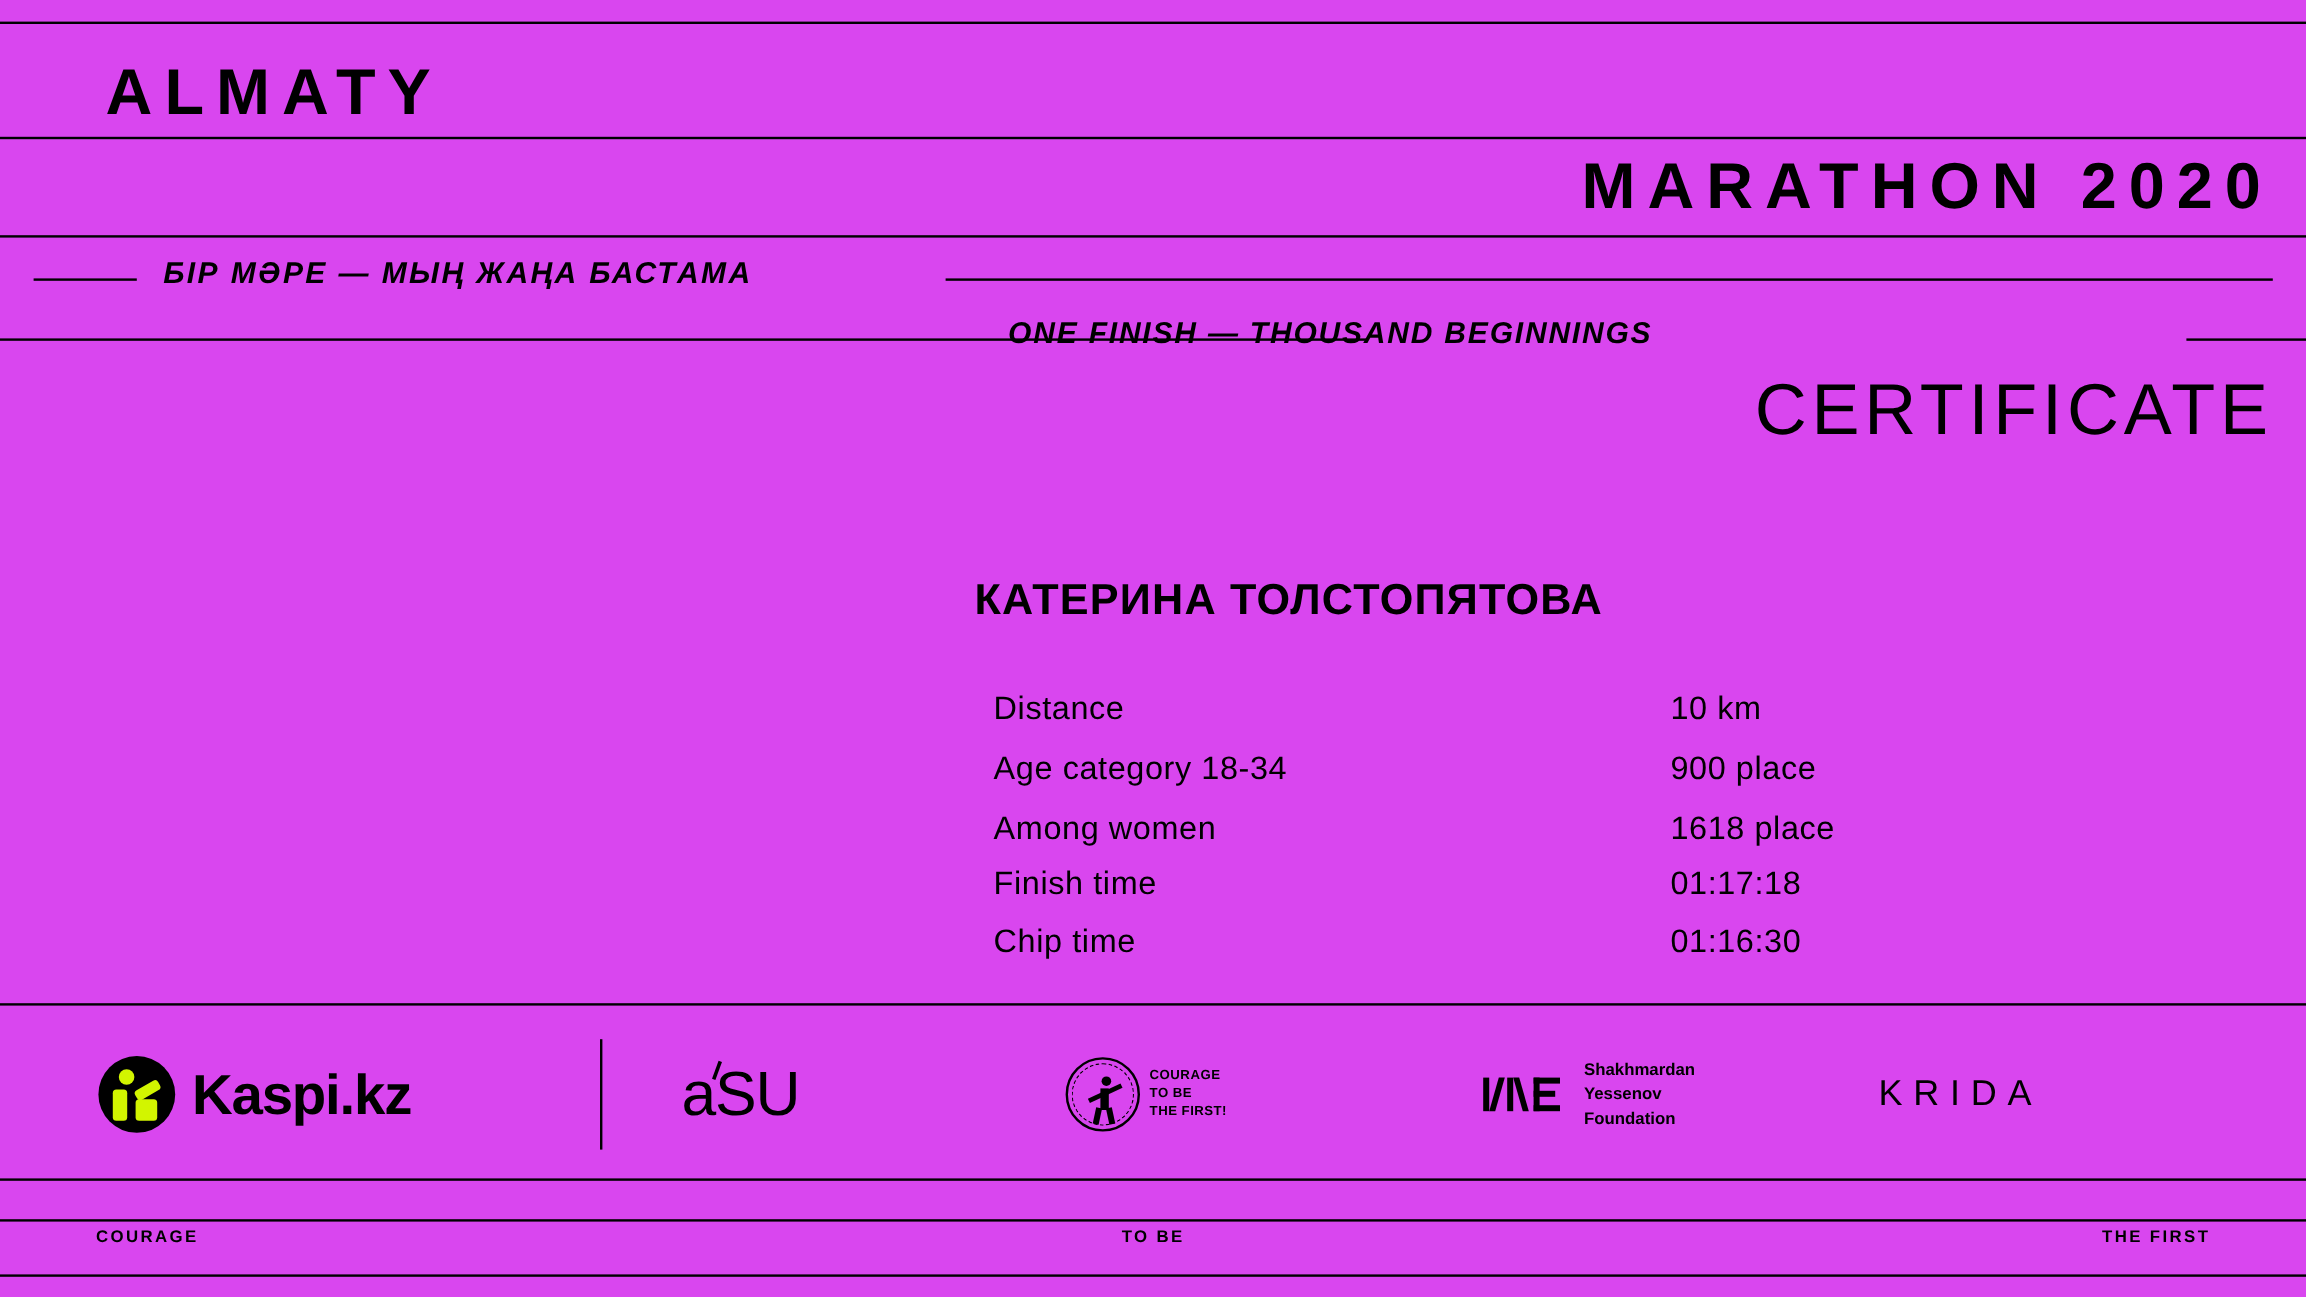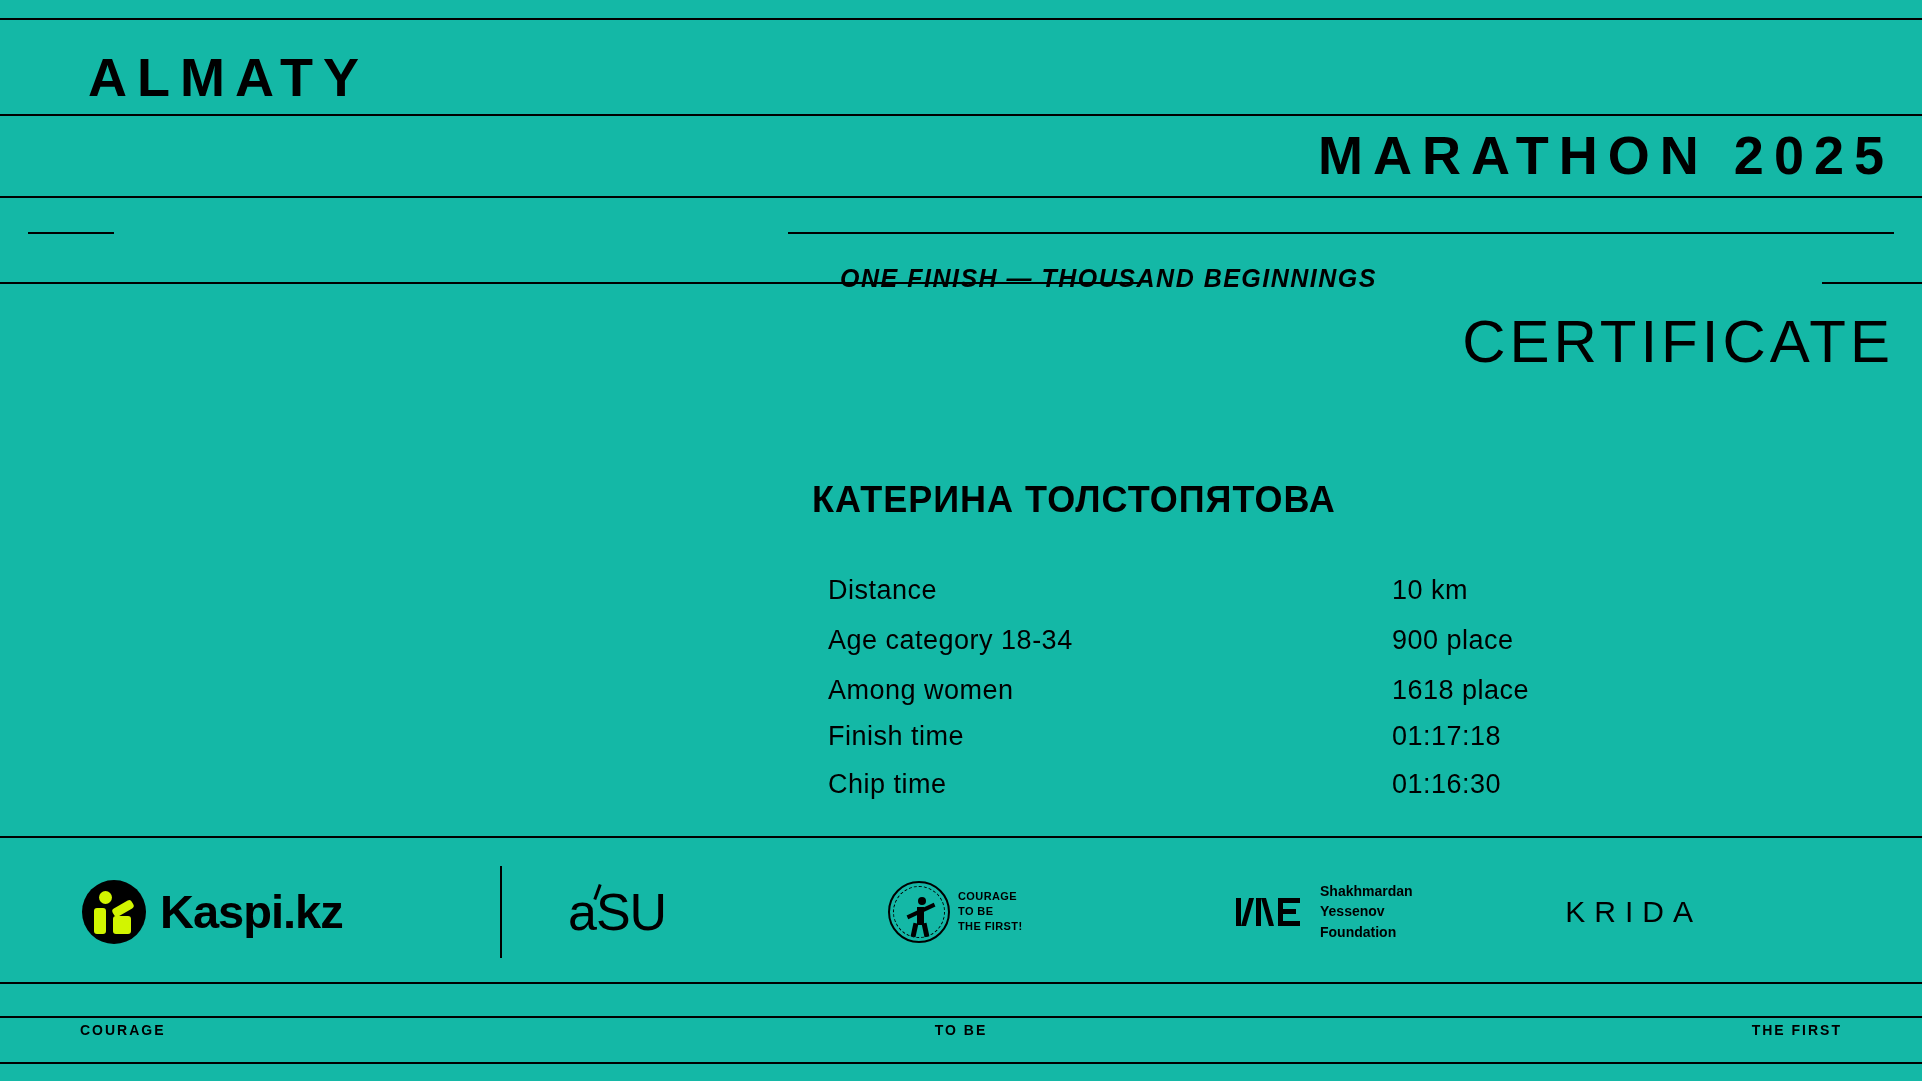--- a/index.html
+++ b/index.html
@@ -7,21 +7,21 @@
     width: 1922px;
     height: 1081px;
     overflow: hidden;
     background: #d2f500;
     font-family: "Liberation Sans", sans-serif;
   }
   .cert {
     position: relative;
     width: 1922px;
     height: 1081px;
-    background: #14b8a6;
+    background: #d946ef;
     color: #000;
   }
   
   .hr {
     position: absolute;
     height: 2px;
     background: #000;
   }
   
   .almaty {
@@ -318,21 +318,22 @@
   <div class="hr" style="left:28px;top:232px;width:86px;"></div>
   <div class="hr" style="left:788px;top:232px;width:1106px;"></div>
   <div class="hr" style="left:0;top:282px;width:1140px;"></div>
   <div class="hr" style="left:1822px;top:282px;width:100px;"></div>
   <div class="hr" style="left:0;top:836px;width:1922px;"></div>
   <div class="hr" style="left:0;top:982px;width:1922px;"></div>
   <div class="hr" style="left:0;top:1016px;width:1922px;"></div>
   <div class="hr" style="left:0;top:1062px;width:1922px;"></div>
 
   <div class="almaty">ALMATY</div>
-  <div class="marathon">MARATHON 2025</div>
+  <div class="marathon">MARATHON 2020</div>
+  <div class="slogan-kz">БІР МӘРЕ — МЫҢ ЖАҢА БАСТАМА</div>
   <div class="slogan-en">ONE FINISH — THOUSAND BEGINNINGS</div>
 
   <div class="title">CERTIFICATE</div>
   <div class="athlete">КАТЕРИНА ТОЛСТОПЯТОВА</div>
 
   <div class="results">
     <div class="row">
       <span class="label">Distance</span>
       <span class="value">10 km</span>
     </div>

